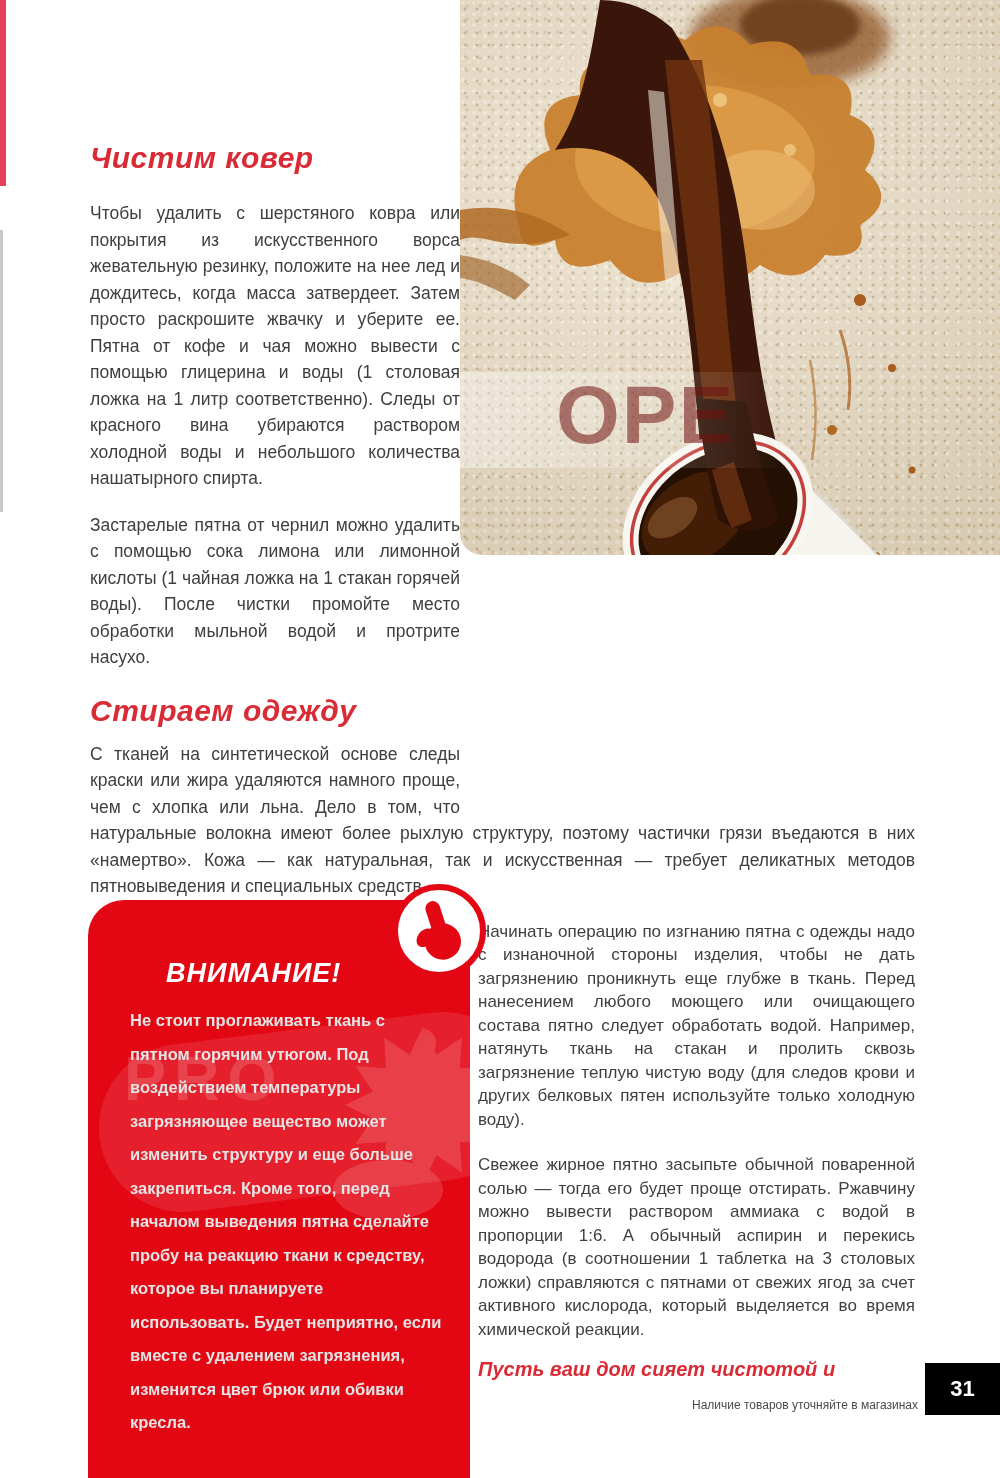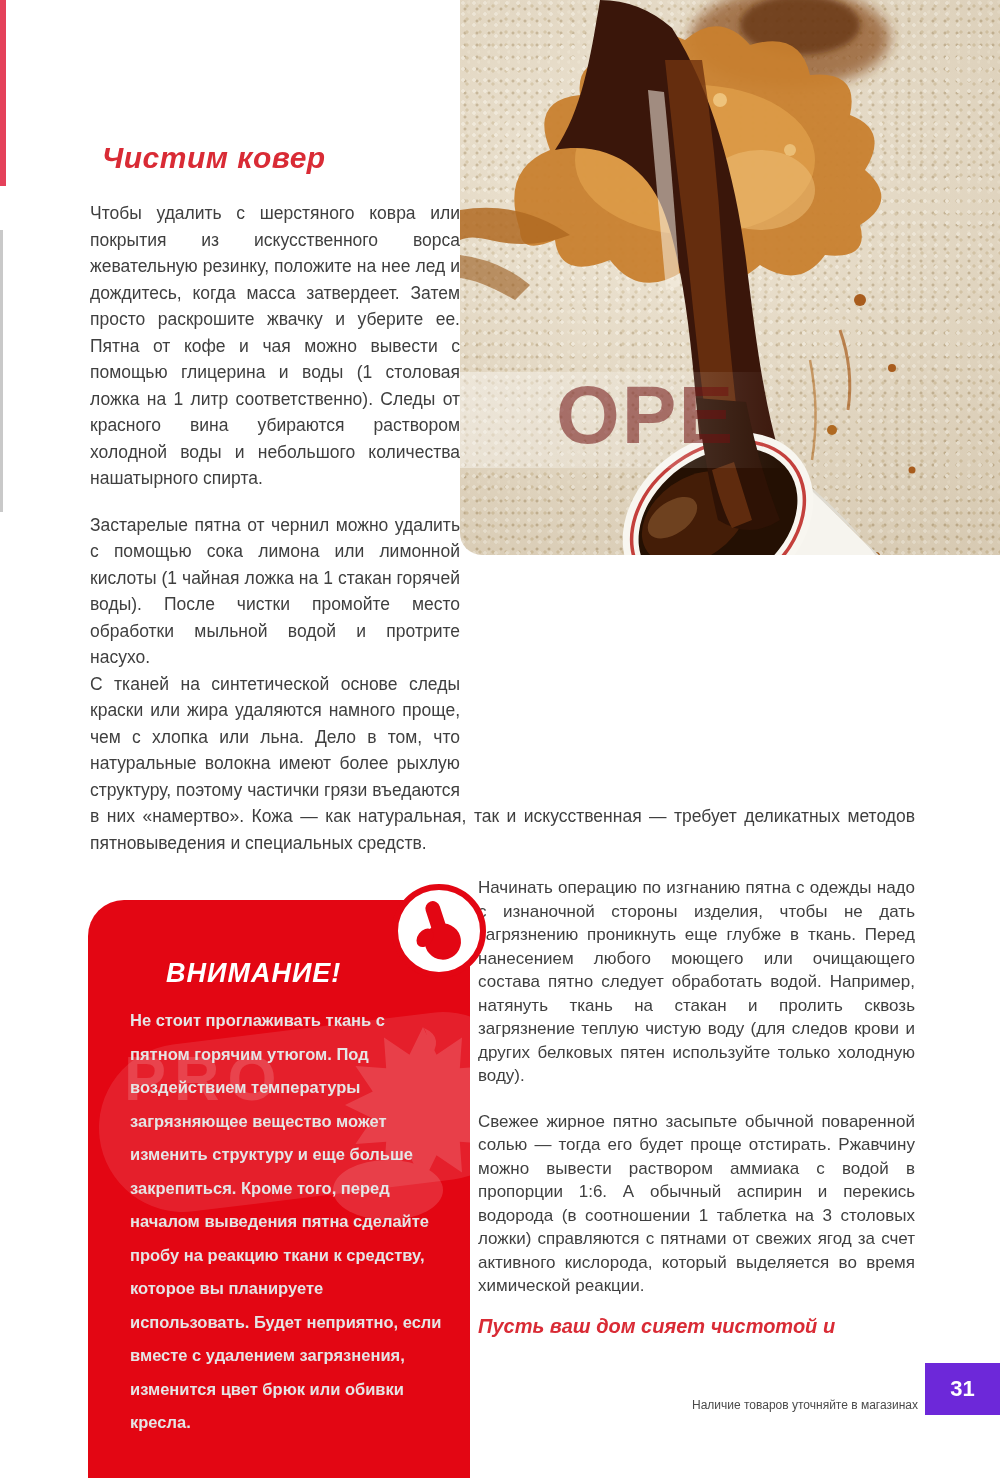--- a/index.html
+++ b/index.html
@@ -33,21 +33,21 @@
     position:absolute;left:96px;top:368px;
     font-size:82px;font-weight:bold;letter-spacing:2px;
     color:rgba(112,16,16,.55);
   }
 
   
   .flow{position:absolute;left:90px;top:140px;width:825px;}
   .shim-photo{float:right;width:455px;height:660px;}
   .shim-box{float:left;width:388px;height:436px;margin-top:44px;}
   .script-h{
-    margin:0 0 24px 12px; font-size:30px; line-height:36px;
+    margin:0 0 24px 0; font-size:30px; line-height:36px;
     font-weight:bold; font-style:italic; letter-spacing:.5px;
     color:#d92b35;
   }
   .script-h.second{margin:22px 0 12px 0;}
   .body-p{
     margin:20px 0 0 0; text-align:justify;
     font-size:17.5px; line-height:26.5px; color:#3f3f3f;
   }
   .body-p.first{margin-top:0;}
   .body-p.rightcol{font-size:17px;line-height:23.5px;margin-top:20px;}
@@ -97,21 +97,21 @@
   }
   .hand-badge svg{position:absolute;left:7px;top:7px;}
 
   
   .footer-note{
     position:absolute; right:82px; top:1398px;
     font-size:12px; color:#4a4a4a;
   }
   .page-num-box{
     position:absolute; left:925px; top:1363px; width:75px; height:52px;
-    background:#6d28d9; color:#ffffff; font-size:22px; font-weight:bold;
+    background:#000000; color:#ffffff; font-size:22px; font-weight:bold;
     display:flex; align-items:center; justify-content:center;
   }
 </style>
 </head>
 <body>
 
 <div class="page">
 
   <div class="stripe-red"></div>
   <div class="stripe-gray"></div>
@@ -181,20 +181,21 @@
     <div class="photo-wm">ОРЕ</div>
   </div>
 
   <div class="flow">
     <div class="shim-photo"></div>
 
     <h2 class="script-h">Чистим ковер</h2>
     <p class="body-p first">Чтобы удалить с шерстяного ковра или покрытия из искусственного ворса жевательную резинку, положите на нее лед и дождитесь, когда масса затвердеет. Затем просто раскрошите жвачку и уберите ее. Пятна от кофе и чая можно вывести с помощью глицерина и воды (1 столовая ложка на 1 литр соответственно). Следы от красного вина убираются раствором холодной воды и небольшого количества нашатырного спирта.</p>
     <p class="body-p">Застарелые пятна от чернил можно удалить с помощью сока лимона или лимонной кислоты (1 чайная ложка на 1 стакан горячей воды). После чистки промойте место обработки мыльной водой и протрите насухо.</p>
 
+    <h2 class="script-h second">Стираем одежду</h2>
     <p class="body-p first">С тканей на синтетической основе следы краски или жира удаляются намного проще, чем с хлопка или льна. Дело в том, что натуральные волокна имеют более рыхлую структуру, поэтому частички грязи въедаются в них «намертво». Кожа — как натуральная, так и искусственная — требует деликатных методов пятновыведения и специальных средств.</p>
 
     <div class="shim-box"></div>
 
     <p class="body-p rightcol">Начинать операцию по изгнанию пятна с одежды надо с изнаночной стороны изделия, чтобы не дать загрязнению проникнуть еще глубже в ткань. Перед нанесением любого моющего или очищающего состава пятно следует обработать водой. Например, натянуть ткань на стакан и пролить сквозь загрязнение теплую чистую воду (для следов крови и других белковых пятен используйте только холодную воду).</p>
     <p class="body-p rightcol p5">Свежее жирное пятно засыпьте обычной поваренной солью — тогда его будет проще отстирать. Ржавчину можно вывести раствором аммиака с водой в пропорции 1:6. А обычный аспирин и перекись водорода (в соотношении 1 таблетка на 3 столовых ложки) справляются с пятнами от свежих ягод за счет активного кислорода, который выделяется во время химической реакции.</p>
 
     <div class="closing">
       <span>Пусть ваш дом сияет чистотой и согревает уютом!</span>
       <span class="amp-badge">&amp;</span>

